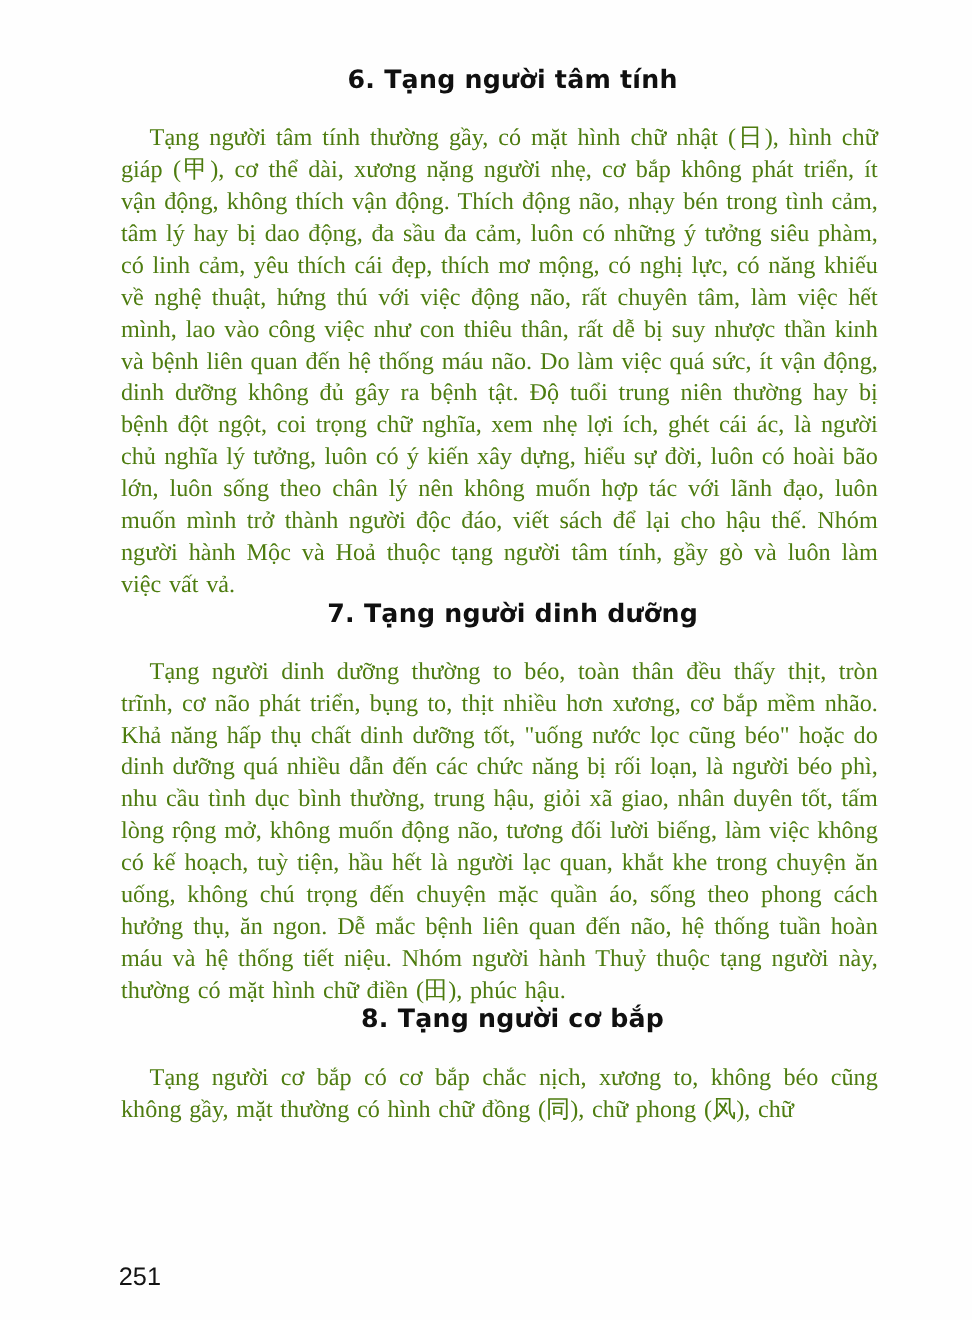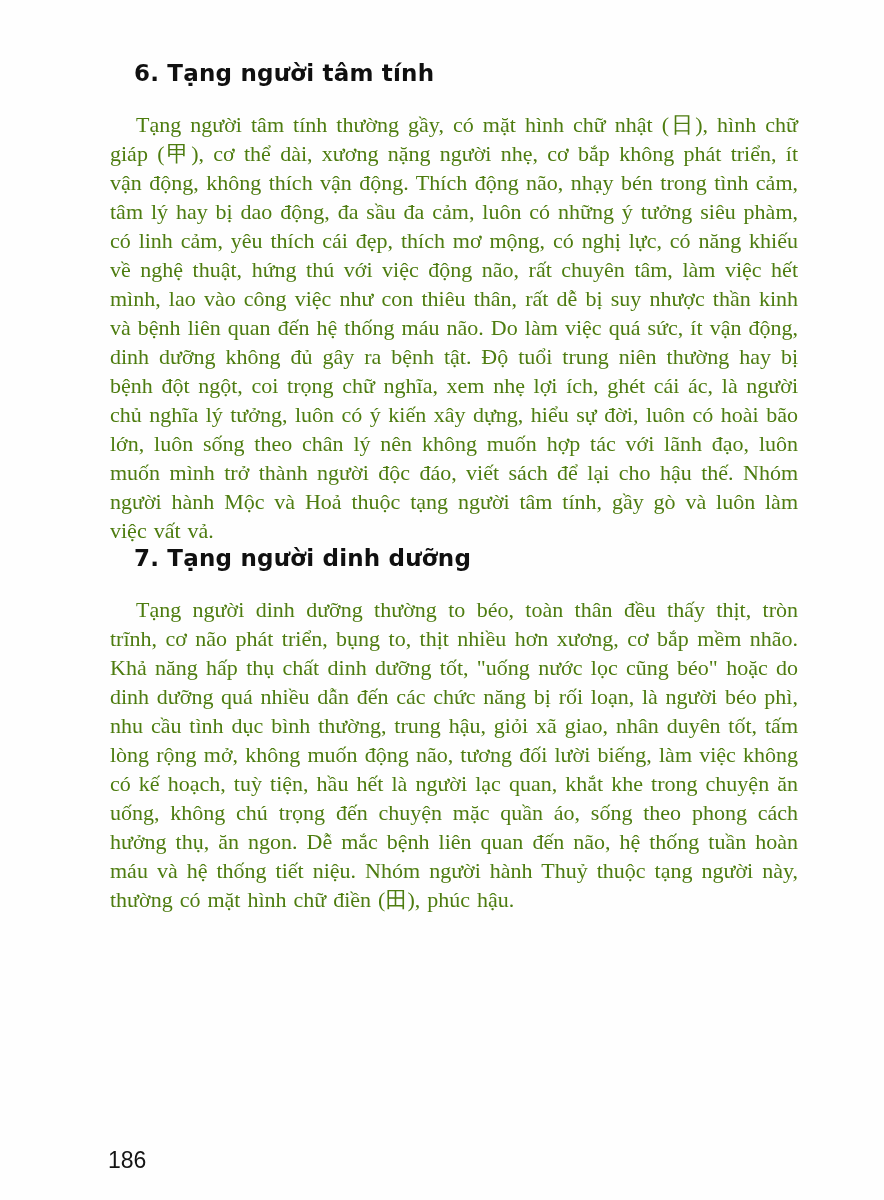--- a/index.html
+++ b/index.html
@@ -25,20 +25,21 @@
     top: 60px;
     width: 688px;
   }
   .section-heading {
     font-family: "DejaVu Sans", sans-serif;
     font-weight: bold;
     font-size: 23px;
     letter-spacing: 0.2px;
     color: #101010;
     margin: 0 0 24px 24px;
+    text-align: center;
   }
   .section + .section .section-heading {
   }
   .section-body {
     font-size: 22px;
     line-height: 29px;
     text-align: justify;
     text-indent: 26px;
     word-spacing: 1.5px;
     margin: 0;
@@ -62,17 +63,21 @@
     <div class="section">
       <h2 class="section-heading">6. Tạng người tâm tính</h2>
       <p class="section-body">Tạng người tâm tính thường gầy, có mặt hình chữ nhật (日), hình chữ giáp (甲), cơ thể dài, xương nặng người nhẹ, cơ bắp không phát triển, ít vận động, không thích vận động. Thích động não, nhạy bén trong tình cảm, tâm lý hay bị dao động, đa sầu đa cảm, luôn có những ý tưởng siêu phàm, có linh cảm, yêu thích cái đẹp, thích mơ mộng, có nghị lực, có năng khiếu về nghệ thuật, hứng thú với việc động não, rất chuyên tâm, làm việc hết mình, lao vào công việc như con thiêu thân, rất dễ bị suy nhược thần kinh và bệnh liên quan đến hệ thống máu não. Do làm việc quá sức, ít vận động, dinh dưỡng không đủ gây ra bệnh tật. Độ tuổi trung niên thường hay bị bệnh đột ngột, coi trọng chữ nghĩa, xem nhẹ lợi ích, ghét cái ác, là người chủ nghĩa lý tưởng, luôn có ý kiến xây dựng, hiểu sự đời, luôn có hoài bão lớn, luôn sống theo chân lý nên không muốn hợp tác với lãnh đạo, luôn muốn mình trở thành người độc đáo, viết sách để lại cho hậu thế. Nhóm người hành Mộc và Hoả thuộc tạng người tâm tính, gầy gò và luôn làm việc vất vả.</p>
     </div>
 
     <div class="section">
       <h2 class="section-heading">7. Tạng người dinh dưỡng</h2>
       <p class="section-body">Tạng người dinh dưỡng thường to béo, toàn thân đều thấy thịt, tròn trĩnh, cơ não phát triển, bụng to, thịt nhiều hơn xương, cơ bắp mềm nhão. Khả năng hấp thụ chất dinh dưỡng tốt, "uống nước lọc cũng béo" hoặc do dinh dưỡng quá nhiều dẫn đến các chức năng bị rối loạn, là người béo phì, nhu cầu tình dục bình thường, trung hậu, giỏi xã giao, nhân duyên tốt, tấm lòng rộng mở, không muốn động não, tương đối lười biếng, làm việc không có kế hoạch, tuỳ tiện, hầu hết là người lạc quan, khắt khe trong chuyện ăn uống, không chú trọng đến chuyện mặc quần áo, sống theo phong cách hưởng thụ, ăn ngon. Dễ mắc bệnh liên quan đến não, hệ thống tuần hoàn máu và hệ thống tiết niệu. Nhóm người hành Thuỷ thuộc tạng người này, thường có mặt hình chữ điền (田), phúc hậu.</p>
     </div>
 
+    <div class="section">
+      <h2 class="section-heading">8. Tạng người cơ bắp</h2>
+      <p class="section-body">Tạng người cơ bắp có cơ bắp chắc nịch, xương to, không béo cũng không gầy, mặt thường có hình chữ đồng (同), chữ phong (风), chữ</p>
+    </div>
 
   </div>
 
-  <div class="page-number">186</div>
+  <div class="page-number">251</div>
 </div>
 
 </body></html>

